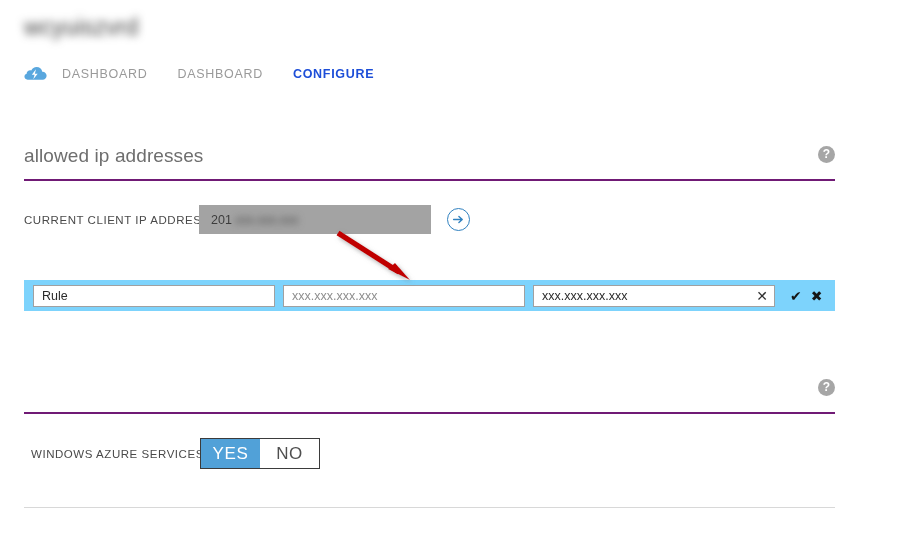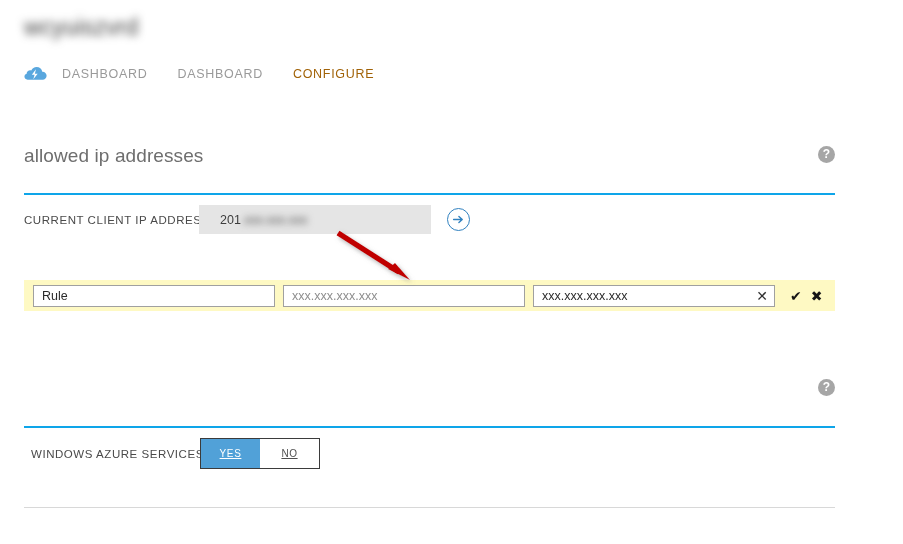--- a/index.html
+++ b/index.html
@@ -54,33 +54,34 @@
   .nav-item {
     font-size: 12.5px;
     letter-spacing: 0.7px;
     color: #9a9a9a;
     margin-right: 22px;
     padding: 2px 4px;
     cursor: pointer;
     white-space: nowrap;
   }
   .nav-item.active {
-    color: #a16207;
+    color: #1d4ed8;
+    font-weight: bold;
   }
 
   
   .section {
     position: absolute;
     left: 24px;
     width: 811px;
   }
   .section-head {
     position: relative;
-    border-bottom: 2px solid #0ea5e9;
-    padding-bottom: 22px;
+    border-bottom: 2px solid #701a75;
+    padding-bottom: 8px;
     height: 26px;
   }
   .section-title {
     font-size: 19px;
     font-weight: 400;
     color: #6e6e6e;
     letter-spacing: 0.1px;
   }
   .help-icon {
     position: absolute;
@@ -107,24 +108,24 @@
   .field-label {
     font-size: 11.5px;
     letter-spacing: 0.55px;
     color: #4a4a4a;
     white-space: nowrap;
   }
 
   .ip-readout {
     width: 232px;
     height: 29px;
-    background: #e5e5e5;
-    display: flex;
-    align-items: center;
-    padding-left: 21px;
+    background: #a3a3a3;
+    display: flex;
+    align-items: center;
+    padding-left: 12px;
     box-sizing: border-box;
     font-size: 12.5px;
     color: #3d3d3d;
     position: relative;
     overflow: hidden;
   }
   .ip-blur {
     filter: blur(3.5px);
     color: #4a4a4a;
     user-select: none;
@@ -142,21 +143,21 @@
     box-sizing: border-box;
   }
 
   
   .rule-row {
     position: absolute;
     left: 24px;
     top: 280px;
     width: 811px;
     height: 31px;
-    background: #fef9c3;
+    background: #7dd3fc;
     display: flex;
     align-items: center;
   }
   .txt-input {
     height: 22px;
     border: 1px solid #a0a0a0;
     background: #ffffff;
     font-family: "Liberation Sans", sans-serif;
     font-size: 12.5px;
     color: #2b2b2b;
@@ -213,27 +214,26 @@
     border: 1px solid #3b3b3b;
     height: 31px;
     box-sizing: border-box;
     width: 120px;
   }
   .toggle-opt {
     flex: 1;
     display: flex;
     align-items: center;
     justify-content: center;
-    font-size: 10px;
+    font-size: 17px;
     letter-spacing: 0.6px;
     cursor: pointer;
     background: #ffffff;
     color: #4f4f4f;
     user-select: none;
-    text-decoration: underline;
   }
   .toggle-opt.selected {
     background: #51a1d8;
     color: #ffffff;
   }
 
   
   .bottom-divider {
     position: absolute;
     left: 24px;

